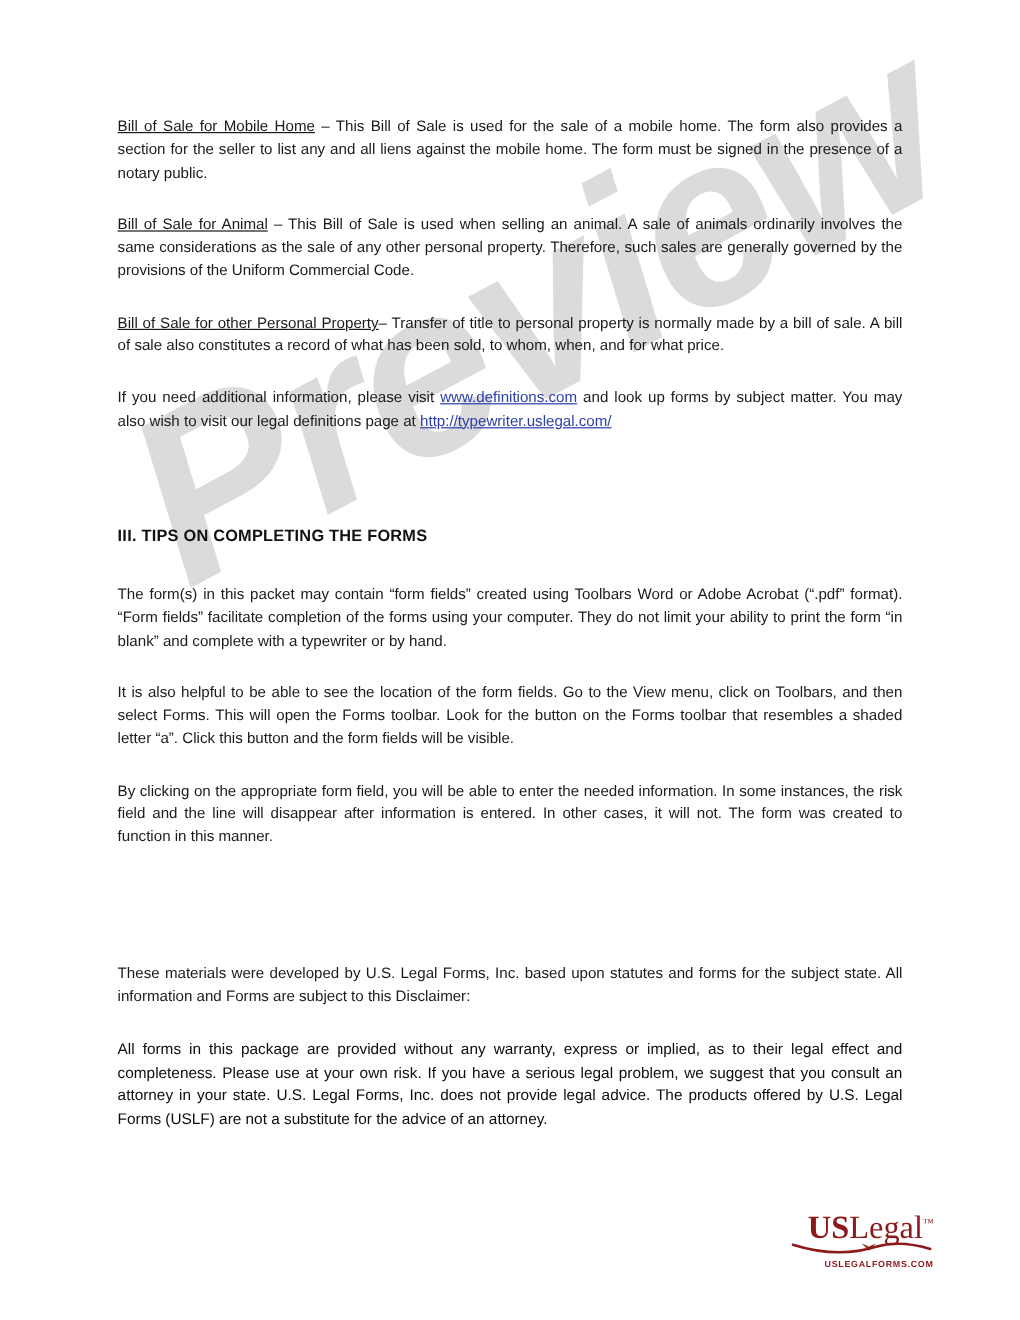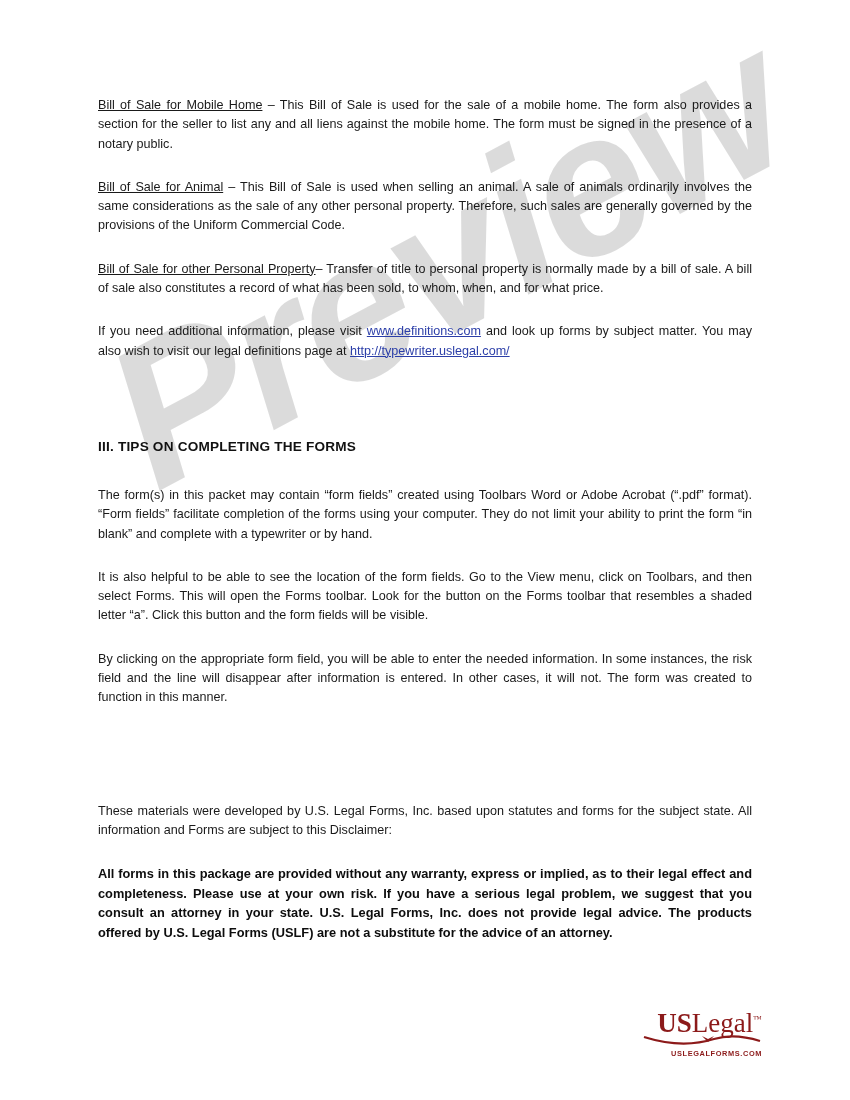--- a/index.html
+++ b/index.html
@@ -37,21 +37,21 @@
     text-decoration: underline;
   }
   h2.section {
     margin: 0;
     font-size: 13.6px;
     font-weight: bold;
     color: #111;
     letter-spacing: 0.2px;
   }
   .bold-block {
-    font-weight: bold;
+    font-weight: normal;
     font-size: 12.8px;
     line-height: 19.6px;
     color: #0d0d0d;
     text-align: justify;
     margin: 0;
   }
   
   .watermark {
     position: absolute;
     left: 0;
@@ -71,21 +71,21 @@
     font-style: italic;
     color: rgba(0, 0, 0, 0.14);
     transform: rotate(-28deg);
     transform-origin: left top;
     letter-spacing: -4px;
     white-space: nowrap;
   }
   
   .logo {
     position: absolute;
-    right: 88px;
+    right: 72px;
     bottom: 42px;
     z-index: 4;
     text-align: right;
     width: 180px;
   }
   .logo-main {
     font-family: "Liberation Serif", serif;
     font-size: 27px;
     color: #8c1a1a;
     font-weight: normal;

